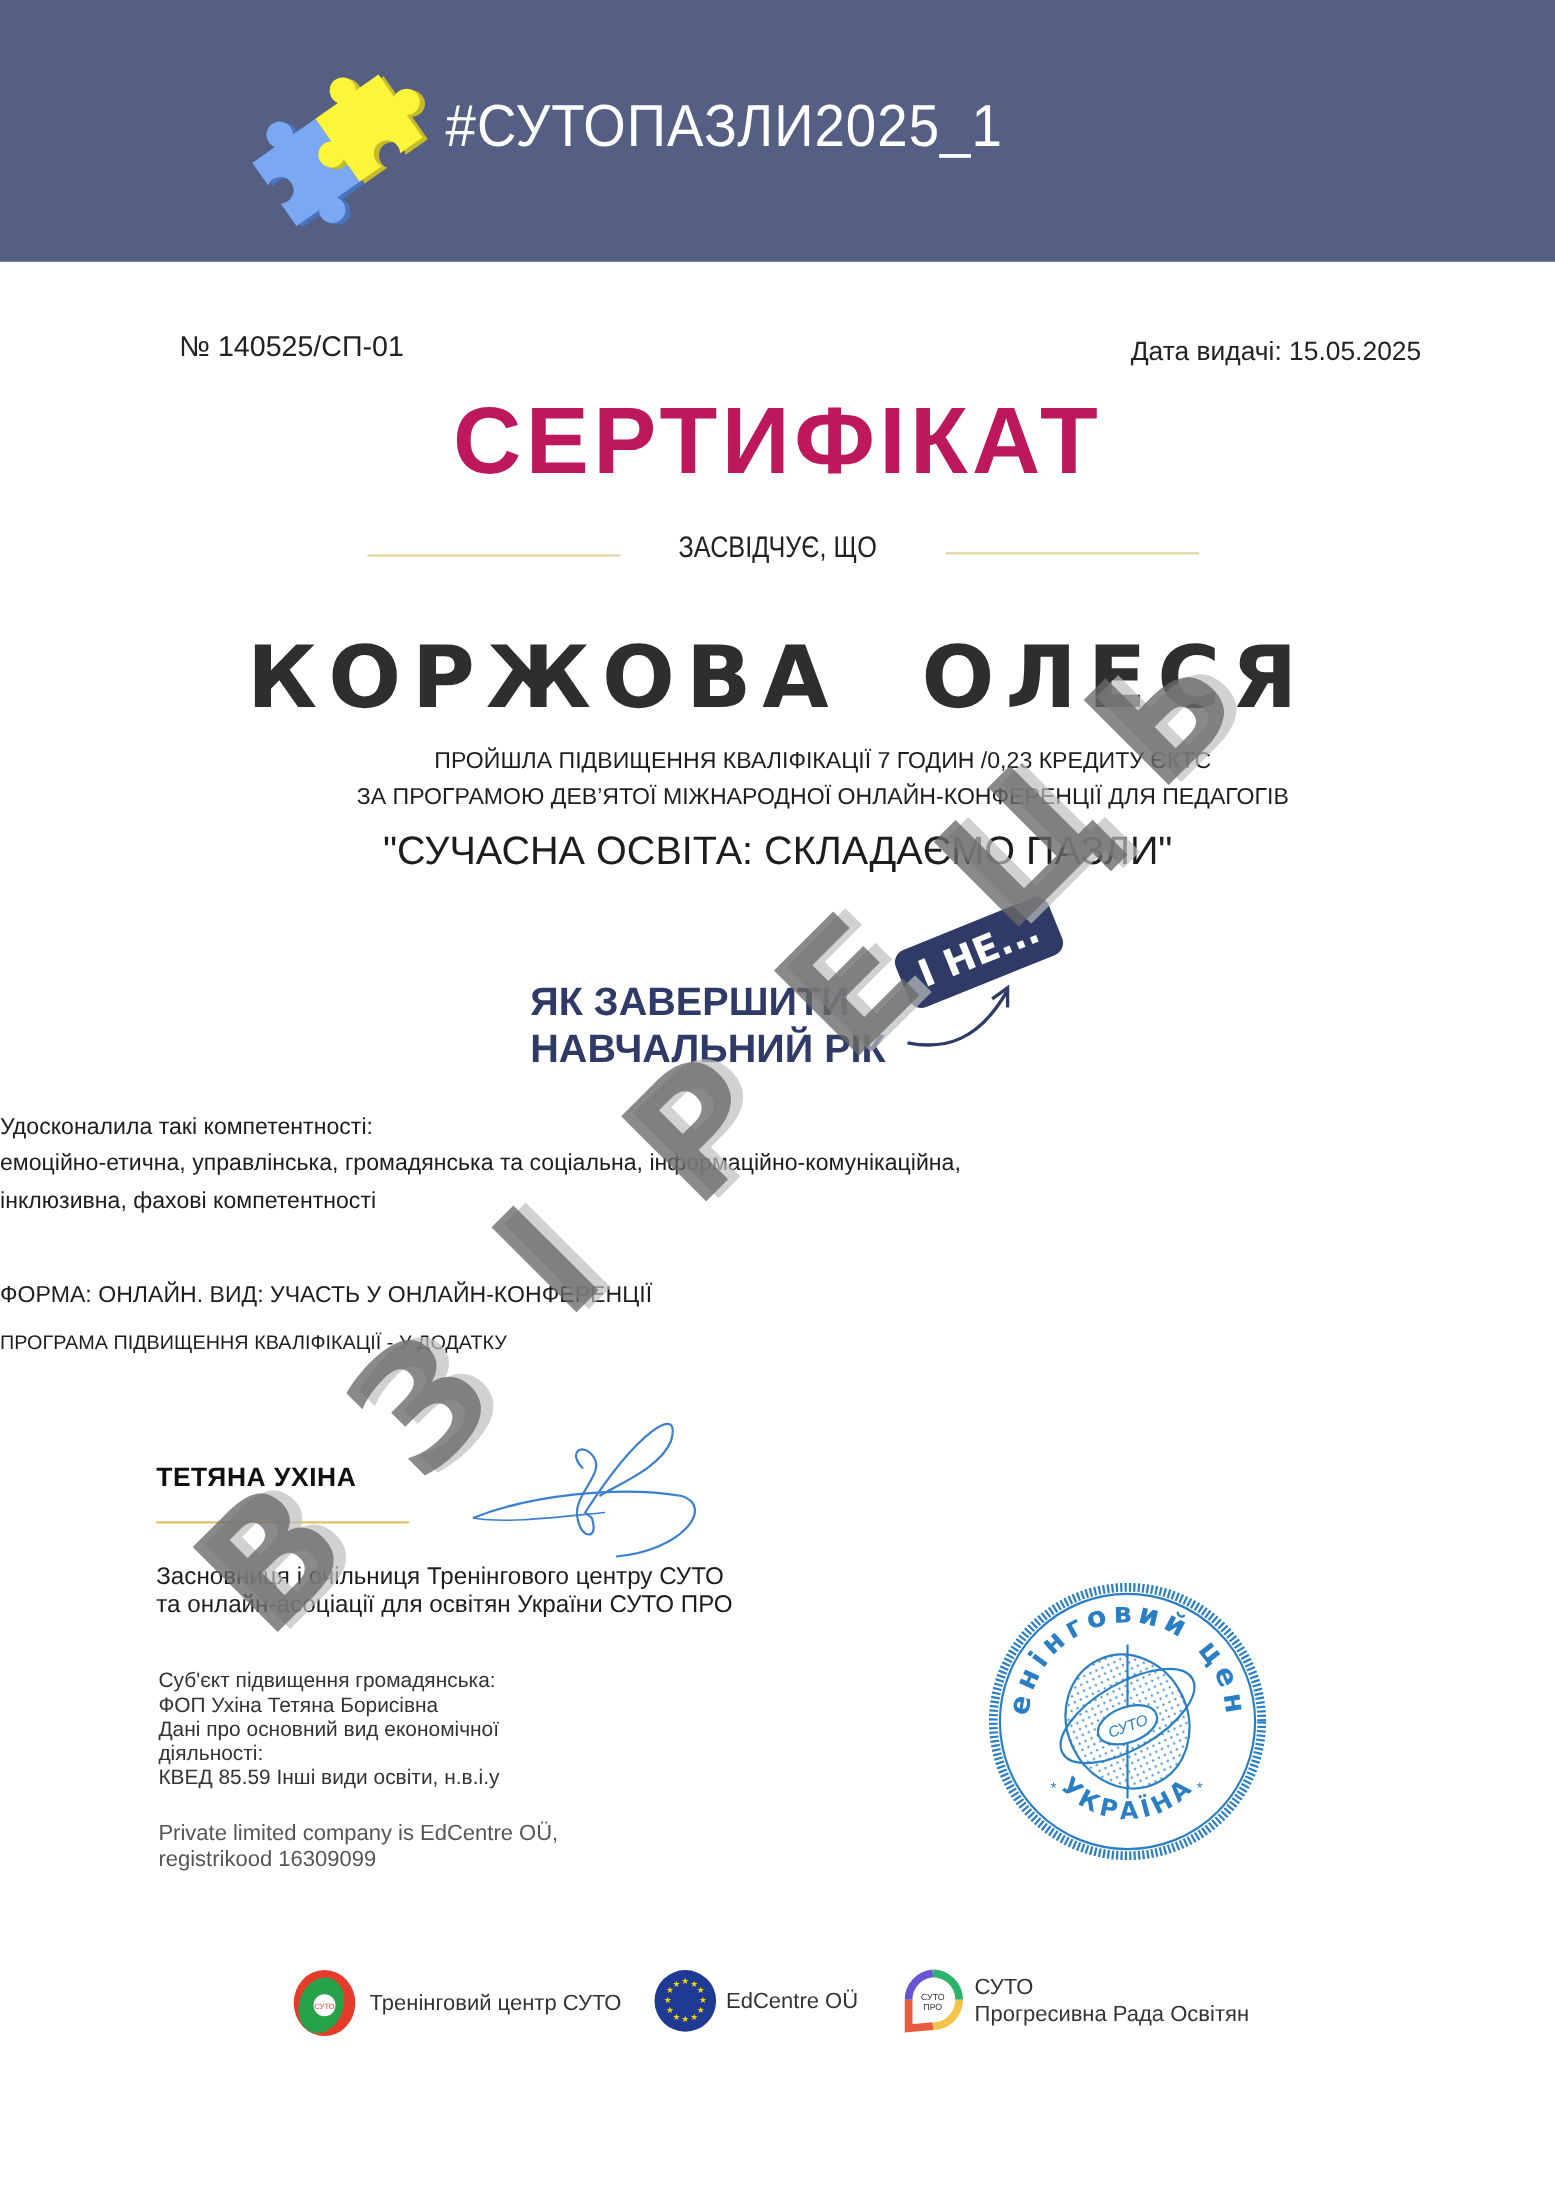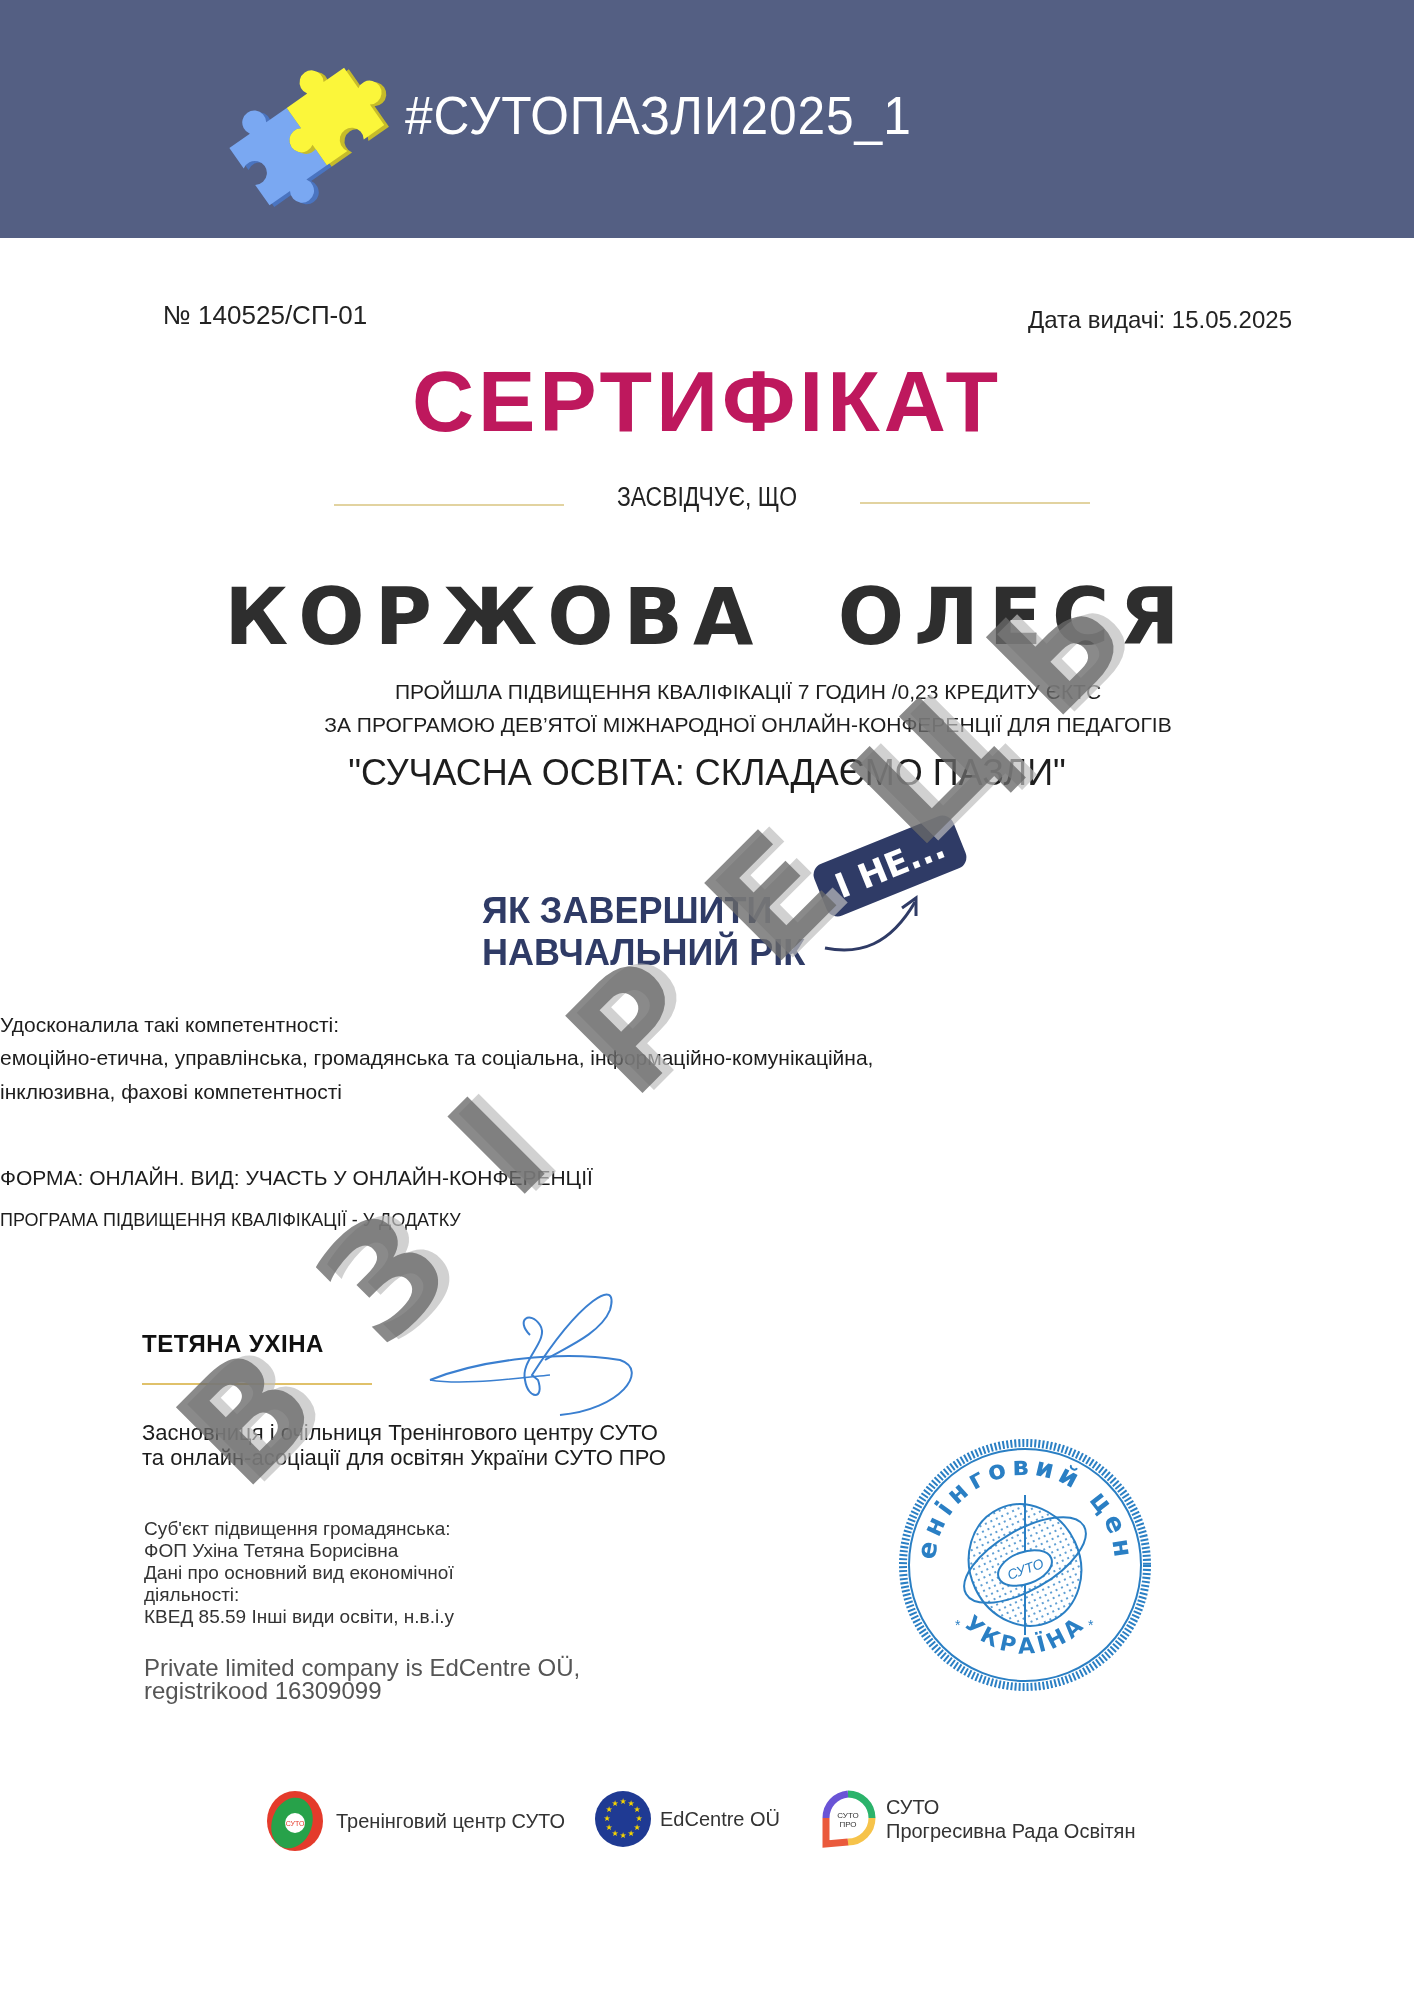--- a/index.html
+++ b/index.html
@@ -43,21 +43,21 @@
     .badge {
       left: 815px; top: 838px; width: 150px; height: 56px; background: #2f3b66; border-radius: 12px;
       transform: rotate(-22deg); color: #fff; font-weight: bold; font-size: 34px; text-align: center;
       line-height: 56px; font-family: "DejaVu Sans", sans-serif;
     }
     .comp { left: 0; width: 1414px; text-align: left; font-size: 21px; color: #1d1d1d; }
     .signer-name { left: 142px; top: 1330px; font-size: 24px; font-weight: bold; color: #111; letter-spacing: 0.5px; }
     .signer-rule { left: 142px; top: 1383px; width: 230px; height: 2px; background: #e0c16a; }
     .signer-role { left: 142px; top: 1420px; font-size: 22px; color: #1d1d1d; line-height: 25px; }
     .subject { left: 144px; top: 1518px; font-size: 19px; color: #333; line-height: 22px; }
-    .company { left: 144px; top: 1656px; font-size: 24px; color: #555; line-height: 23px; }
+    .company { left: 144px; top: 1656px; font-size: 20px; color: #555; line-height: 23px; }
     .stamp { left: 890px; top: 1430px; width: 270px; height: 270px; }
     .logo-item { display: flex; align-items: center; gap: 8px; position: absolute; }
     .logo-text { font-size: 20px; color: #333; line-height: 24px; }
     .watermark {
       left: 0; top: 0; width: 1414px; height: 2000px; pointer-events: none;
     }
     .wm-letter {
       position: absolute; font-size: 150px; font-weight: bold; color: rgba(105,105,105,0.78);
       font-family: "DejaVu Sans", sans-serif; transform: rotate(-45deg);
       text-shadow: 10px 6px 0 rgba(190,190,190,0.7);

